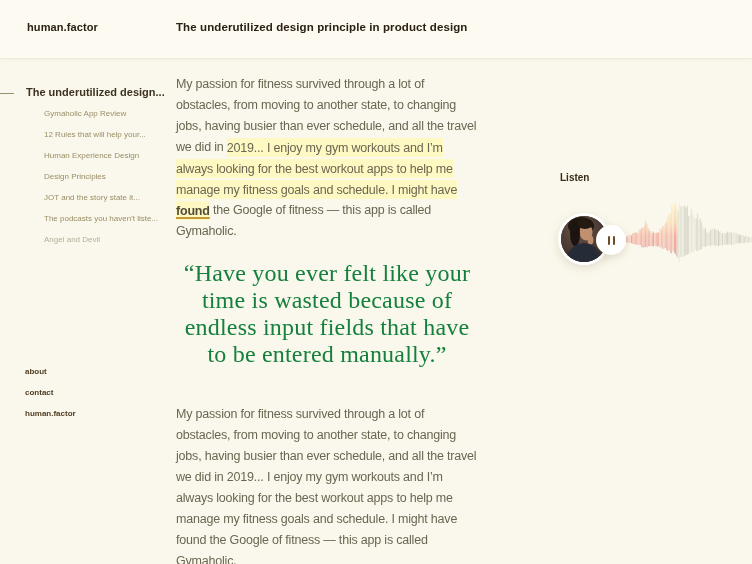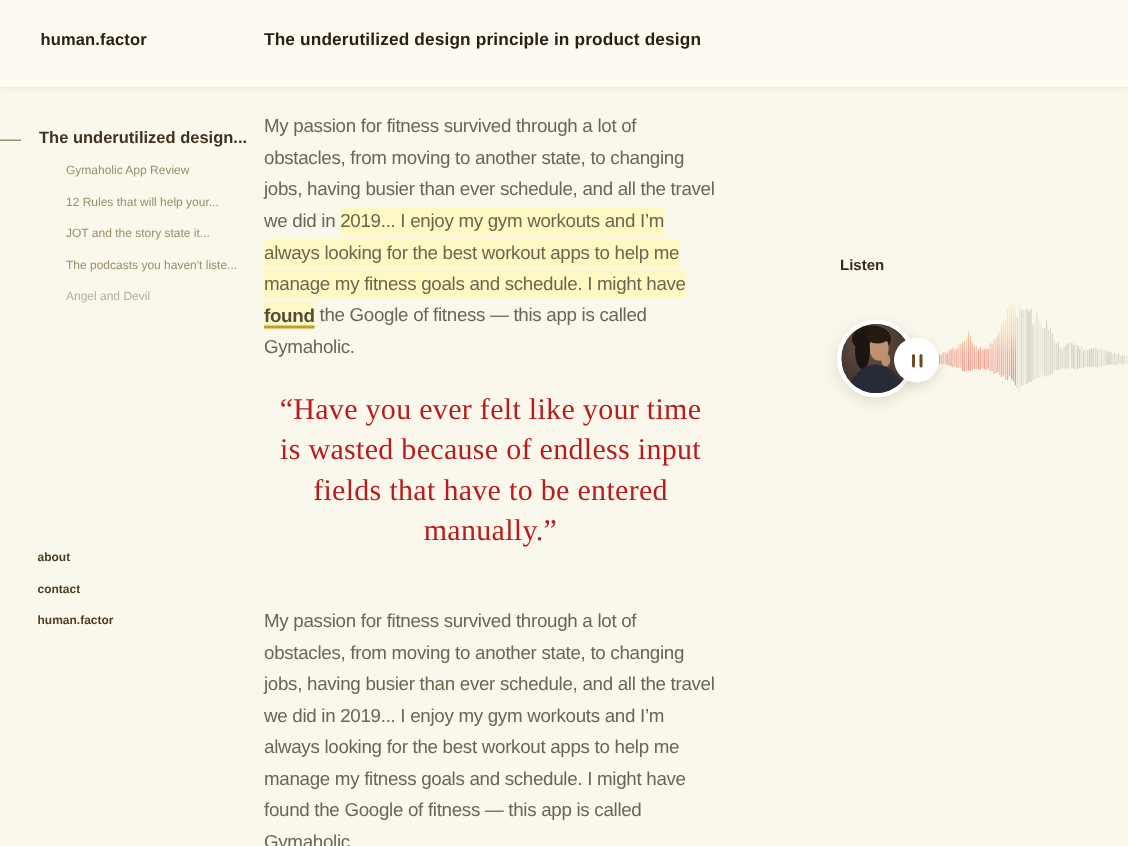--- a/index.html
+++ b/index.html
@@ -57,21 +57,21 @@
   mark strong{
     color:#524c3a;
     text-decoration:underline;
     text-decoration-color:#c19a33;
     text-decoration-thickness:1.5px;
     text-underline-offset:3px;
   }
   .pull-quote{
     margin:18px auto 36px;width:292px;text-align:center;
     font-family:"Liberation Serif",serif;font-weight:400;
-    font-size:20px;line-height:27px;letter-spacing:0.2px;color:#b91c1c;
+    font-size:24px;line-height:27px;letter-spacing:0.2px;color:#15803d;
   }
   
   .listen-label{
     position:absolute;left:560px;top:172px;
     font-size:10px;font-weight:bold;color:#382b18;
   }
   .avatar{
     position:absolute;left:558px;top:213px;width:46px;height:46px;
     border-radius:50%;border:3px solid #ffffff;
     box-shadow:0 3px 10px rgba(120,100,60,0.18);
@@ -97,20 +97,22 @@
 <div class="header">
   <div class="logo">human.factor</div>
   <div class="header-title">The underutilized design principle in product design</div>
 </div>
 
 <div class="active-line"></div>
 <nav class="toc">
   <div class="toc-item active">The underutilized design...</div>
   <div class="toc-item">Gymaholic App Review</div>
   <div class="toc-item">12 Rules that will help your...</div>
+  <div class="toc-item">Human Experience Design</div>
+  <div class="toc-item">Design Principles</div>
   <div class="toc-item">JOT and the story state it...</div>
   <div class="toc-item">The podcasts you haven't liste...</div>
   <div class="toc-item muted">Angel and Devil</div>
 </nav>
 
 <div class="side-footer">
   <div class="side-footer-link">about</div>
   <div class="side-footer-link">contact</div>
   <div class="side-footer-link">human.factor</div>
 </div>

